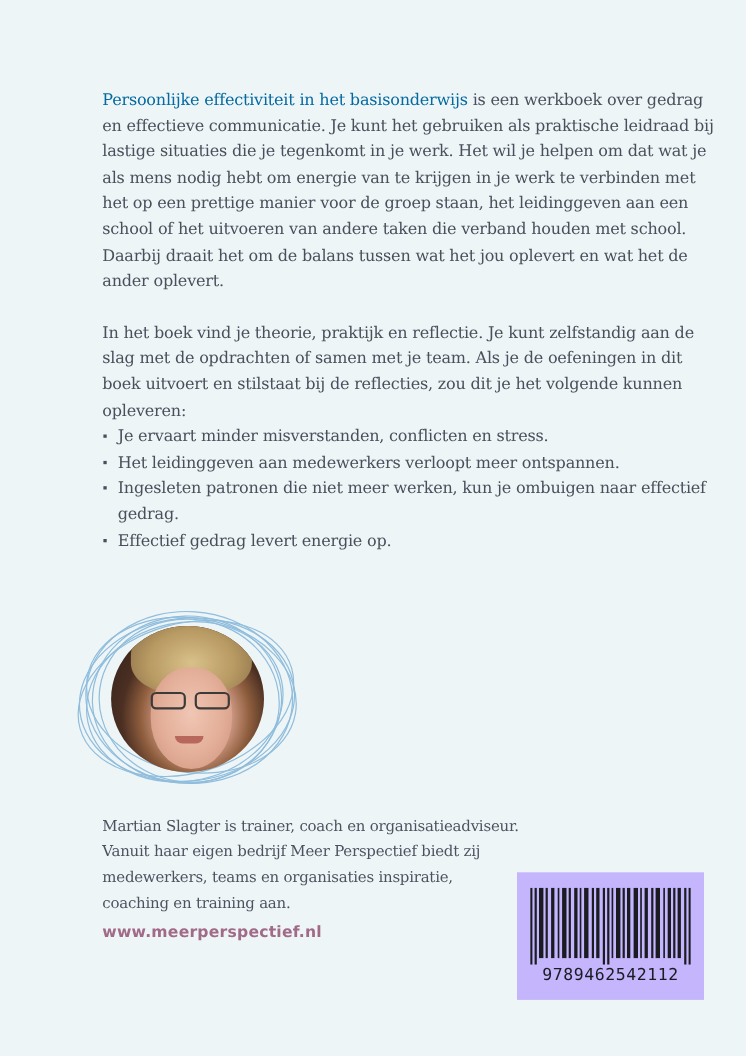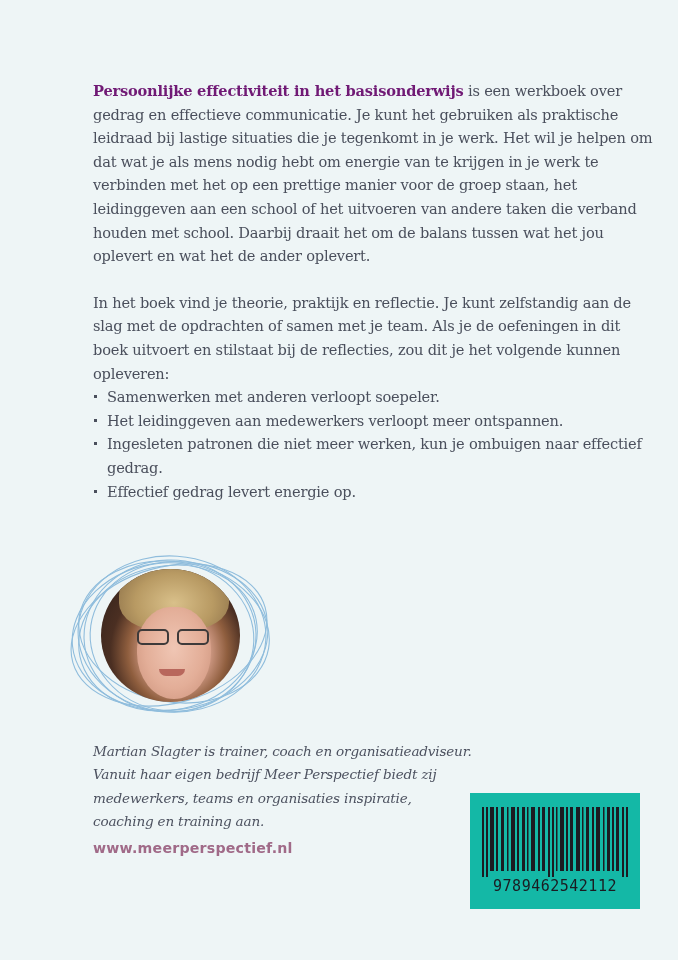--- a/index.html
+++ b/index.html
@@ -10,21 +10,21 @@
     font-family: "DejaVu Serif", "Liberation Serif", serif;
     color: #4a4f5c;
   }
   .main-text {
     position: absolute; left: 93px; top: 79px; width: 560px;
     font-size: 14.6px; line-height: 23.6px;
     letter-spacing: -0.2px;
   }
   .main-text p { margin: 0; }
   .main-text p.second { margin-top: 23px; }
-  .main-text strong { font-weight: bold; color: #701a75; }
+  .main-text strong { font-weight: normal; color: #0369a1; }
   ul.benefits { list-style: none; margin: 0; padding: 0; }
   ul.benefits li { position: relative; padding-left: 14px; }
   ul.benefits li::before {
     content: ""; position: absolute; left: 1px; top: 10px;
     width: 3px; height: 3px; background: #4a4f5c;
   }
   .portrait-wrap { position: absolute; left: 66px; top: 548px; width: 210px; height: 170px; }
   .portrait-wrap svg { position: absolute; left: 0; top: 0; }
   .portrait {
     position: absolute; left: 35px; top: 21px; width: 139px; height: 133px;
@@ -49,48 +49,48 @@
     border: 2px solid #3d3a3a; border-radius: 5px; box-sizing: border-box;
   }
   .portrait .glasses span.l { left: 2px; }
   .portrait .glasses span.r { left: 42px; }
   .portrait .mouth {
     position: absolute; left: 58px; top: 100px; width: 26px; height: 7px;
     border-radius: 0 0 12px 12px; background: #b8675c;
   }
   .bio {
     position: absolute; left: 93px; top: 740px; width: 380px;
-    font-style: italic; font-size: 13.6px; line-height: 23.4px; letter-spacing: -0.2px;
+    font-size: 13.6px; line-height: 23.4px; letter-spacing: -0.2px;
     color: #4d5260;
   }
   .bio p { margin: 0; }
   .url {
     position: absolute; left: 93px; top: 840px;
     font-family: "DejaVu Sans", "Liberation Sans", sans-serif;
     font-weight: bold; font-size: 14.2px; color: #a06a88; letter-spacing: 0.2px;
   }
   .barcode-box {
     position: absolute; left: 470px; top: 793px; width: 170px; height: 116px;
-    background: #14b8a6;
+    background: #c4b5fd;
   }
   .barcode-box svg { position: absolute; left: 12px; top: 14px; }
   .isbn {
     position: absolute; left: 10px; top: 84px; width: 150px; text-align: center;
     font-family: "DejaVu Sans Mono", "Liberation Mono", monospace;
     font-size: 15px; letter-spacing: 0.5px; color: #1b1c22;
   }
 </style>
 </head>
 <body>
 
 <div class="main-text">
   <p><strong>Persoonlijke effectiviteit in het basisonderwijs</strong><span> is een werkboek over gedrag en effectieve communicatie. Je kunt het gebruiken als praktische leidraad bij lastige situaties die je tegenkomt in je werk. Het wil je helpen om dat wat je als mens nodig hebt om energie van te krijgen in je werk te verbinden met het op een prettige manier voor de groep staan, het leidinggeven aan een school of het uitvoeren van andere taken die verband houden met school. Daarbij draait het om de balans tussen wat het jou oplevert en wat het de ander oplevert.</span></p>
   <p class="second">In het boek vind je theorie, praktijk en reflectie. Je kunt zelfstandig aan de slag met de opdrachten of samen met je team. Als je de oefeningen in dit boek uitvoert en stilstaat bij de reflecties, zou dit je het volgende kunnen opleveren:</p>
   <ul class="benefits">
-    <li>Samenwerken met anderen verloopt soepeler.</li>
+    <li>Je ervaart minder misverstanden, conflicten en stress.</li>
     <li>Het leidinggeven aan medewerkers verloopt meer ontspannen.</li>
     <li>Ingesleten patronen die niet meer werken, kun je ombuigen naar effectief gedrag.</li>
     <li>Effectief gedrag levert energie op.</li>
   </ul>
 </div>
 
 <div class="portrait-wrap">
   <svg width="210" height="170" viewBox="0 0 210 170">
     <g fill="none" stroke="#7fb3d8" stroke-width="1.1" opacity="0.85">
       <ellipse cx="104" cy="88" rx="98" ry="74" transform="rotate(-6 104 88)"></ellipse>

